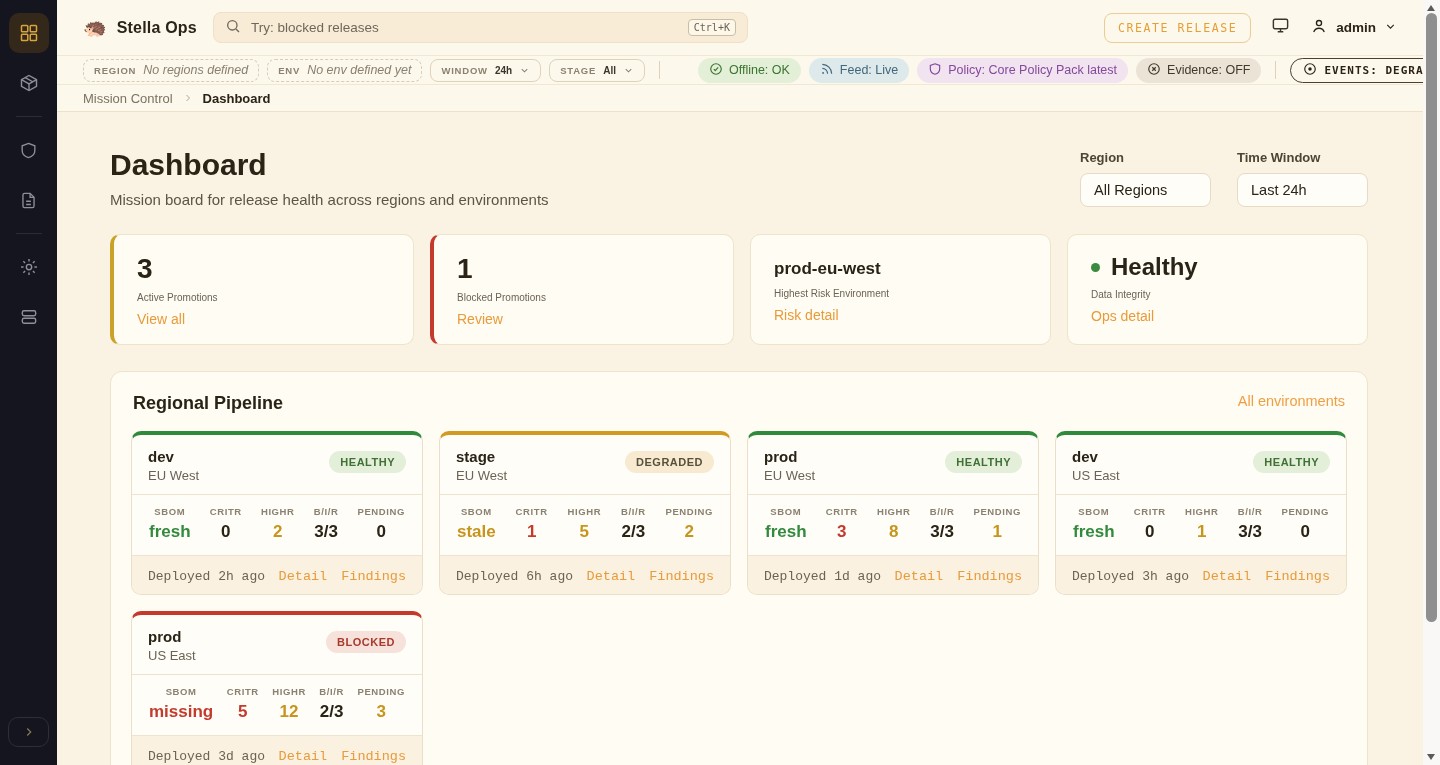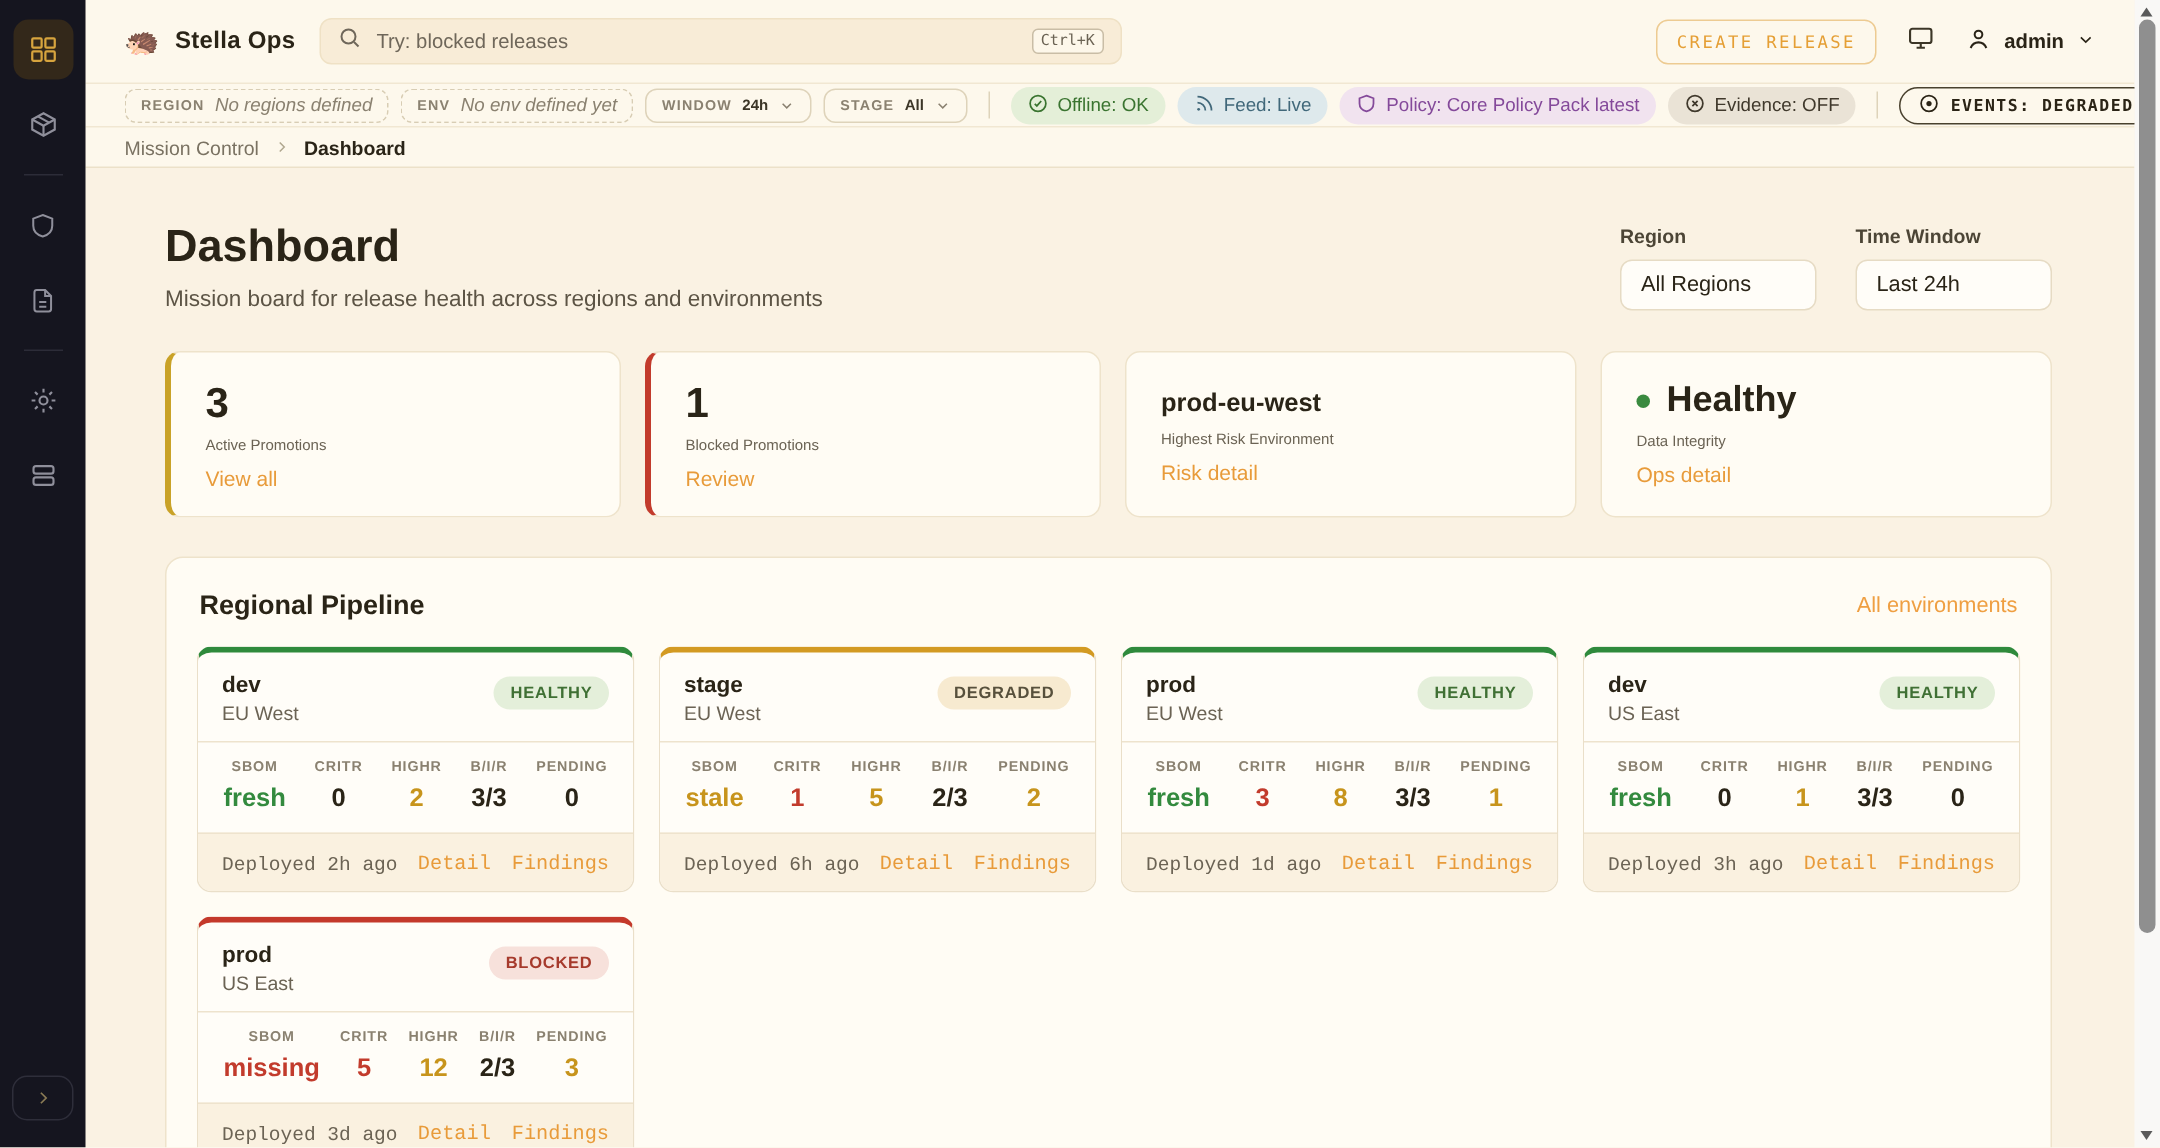--- a/index.html
+++ b/index.html
@@ -35,21 +35,21 @@
   .filterbar { height:29px; flex:0 0 29px; border-top:1px solid #f1e7d2; display:flex; align-items:center; padding:0 26px; gap:8px; white-space:nowrap; }
   .chip { display:inline-flex; align-items:center; gap:7px; border:1px dashed #d8cdb4; border-radius:8px; padding:0 10px; height:23px; cursor:pointer; background:transparent; }
   .chip.solid { border-style:solid; border-color:#ded3ba; }
   .chip-label { font-size:9.5px; font-weight:700; letter-spacing:.8px; color:#8a8170; }
   .chip-italic { font-style:italic; color:#8a8170; font-size:12.5px; }
   .chip-value { color:#3c3627; font-size:10px; font-weight:700; }
   .chip .chev { color:#8a8170; display:flex; }
   .vdiv { width:1px; height:18px; background:#ded3ba; margin:0 6px; flex:0 0 1px; }
   .pill { display:inline-flex; align-items:center; gap:6px; border-radius:999px; padding:4px 11px; font-size:12.5px; font-weight:500; }
   .pill svg { flex:0 0 auto; }
-  .pill.green { background:#e4efd8; color:#3a7430; }
+  .pill.green { background:#e4efd8; color:#3a7430;margin-left:24px; }
   .pill.blue { background:#dee9ec; color:#41687a; }
   .pill.purple { background:#f1e3ef; color:#84499a; }
   .pill.gray { background:#eae3d6; color:#40392c; }
   .events-pill { display:inline-flex; align-items:center; gap:7px; border:1.5px solid #49412e; border-radius:999px; padding:3px 12px; font-family:"DejaVu Sans Mono",monospace; font-size:11px; font-weight:700; letter-spacing:1px; color:#2b2416; }
 
   
   .breadcrumbbar { height:28px; flex:0 0 28px; border-top:1px solid #f1e7d2; border-bottom:1px solid #ece1c9; display:flex; align-items:center; padding:0 26px; gap:9px; font-size:13px; }
   .crumb { color:#7a7262; cursor:pointer;text-align:right; }
   .crumb-sep { color:#b0a78f; display:flex; }
   .crumb-current { color:#2a2417; font-weight:600; }
@@ -70,21 +70,21 @@
   .stat-card.accent-red { border-left:4px solid #c23b2c; }
   .stat-num { font-size:28px; font-weight:700; color:#2a2417; line-height:1.05; }
   .stat-text-val { font-size:17px; font-weight:700; color:#2a2417; line-height:1.2; padding-top:5px; }
   .stat-health { display:flex; align-items:center; gap:11px; font-size:24px; font-weight:700; color:#2a2417; line-height:1.1; }
   .health-dot { width:9px; height:9px; border-radius:50%; background:#3a8a3f; flex:0 0 9px; }
   .stat-label { margin-top:9px; font-size:10px; color:#6b6354; }
   .stat-link { margin-top:8px; font-size:14px; color:#e89b3a; display:inline-block; cursor:pointer; text-decoration:none; }
 
   
   .panel { margin-top:26px; background:#fffcf4; border:1px solid #eee3cb; border-radius:12px; padding:21px 20px; height:440px; }
-  .panel-head { display:flex; justify-content:space-between; align-items:center; padding:0 2px 17px 2px; }
+  .panel-head { display:flex; justify-content:space-between; align-items:flex-start; padding:0 2px 17px 2px; }
   .panel-title { font-size:18px; font-weight:700; color:#2a2417; }
   .panel-link { font-size:14.5px; color:#ef9f42; cursor:pointer; text-decoration:none; }
   .pgrid { display:grid; grid-template-columns:repeat(4,1fr); gap:16px; }
   .pcard { background:#fffdf8; border:1px solid #eadfc9; border-top:4px solid #2f8a3c; border-radius:10px; overflow:hidden; }
   .pcard.amber { border-top-color:#d39a22; }
   .pcard.red { border-top-color:#c4392b; }
   .pc-head { display:flex; justify-content:space-between; align-items:flex-start; padding:13px 16px 11px; }
   .pc-name { font-size:15px; font-weight:700; color:#2a2417; }
   .pc-region { font-size:13px; color:#6b6354; margin-top:3px; }
   .badge { font-size:11px; font-weight:700; letter-spacing:.5px; border-radius:999px; padding:5px 11px; margin-top:3px; }

